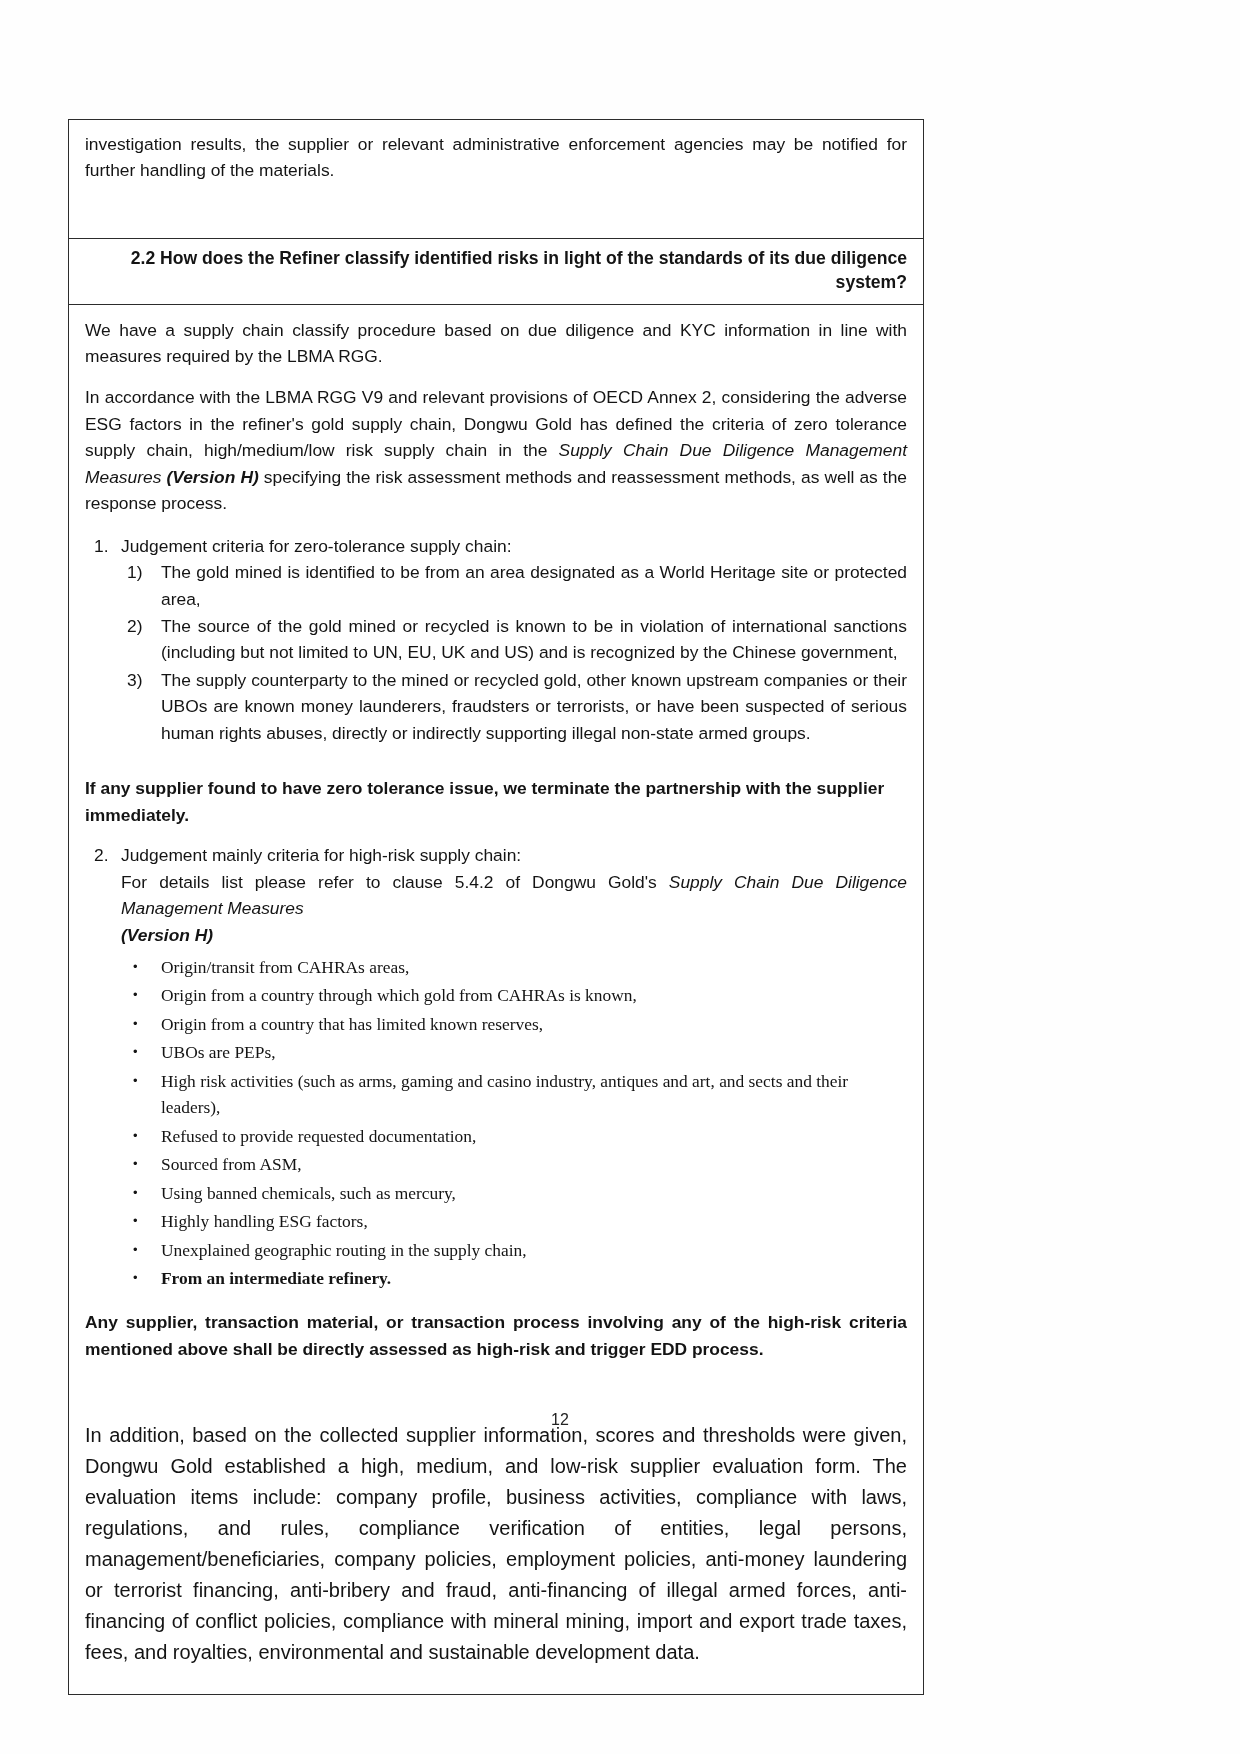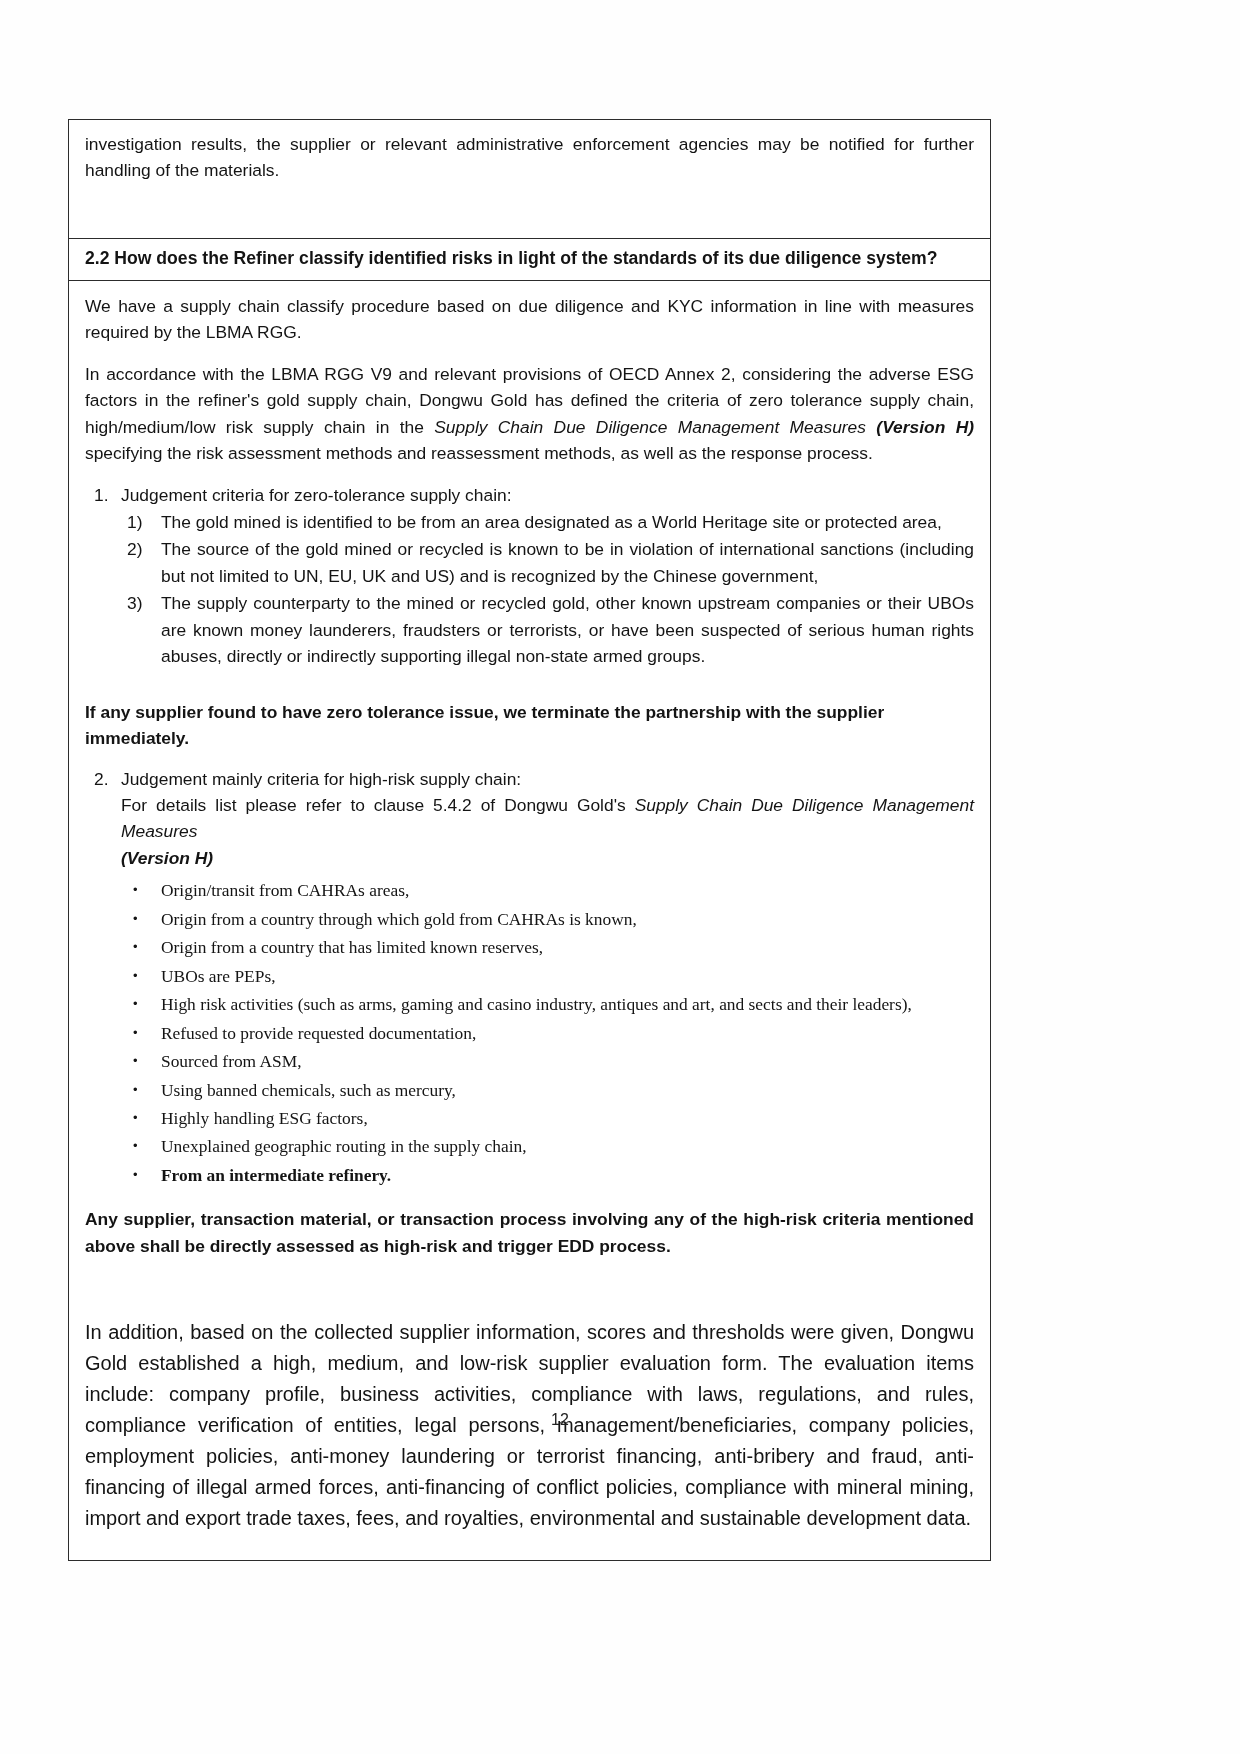--- a/index.html
+++ b/index.html
@@ -21,21 +21,21 @@
     width: 1240px;
     height: 1754px;
     background: #fefefe;
   }
 
   
   .doc-frame {
     position: absolute;
     left: 68px;
     top: 119px;
-    width: 923px;
+    width: 856px;
     border: 1.6px solid #2c2c2c;
     box-sizing: border-box;
     background: #ffffff;
   }
 
   .cell {
     padding: 11px 16px 13px 16px;
     box-sizing: border-box;
   }
   .cell-top {
@@ -64,20 +64,21 @@
     margin-bottom: 15px;
   }
   .bold { font-weight: bold; }
   .ital { font-style: italic; }
   .bold-ital { font-style: italic; font-weight: bold; }
 
   .heading-q {
     font-size: 17.6px;
     font-weight: bold;
     line-height: 1.35;
+    text-align: right;
   }
 
   .subhead {
     font-size: 17.4px;
     font-weight: bold;
     margin: 17px 0 13px 0;
   }
 
   
   .num-list {

